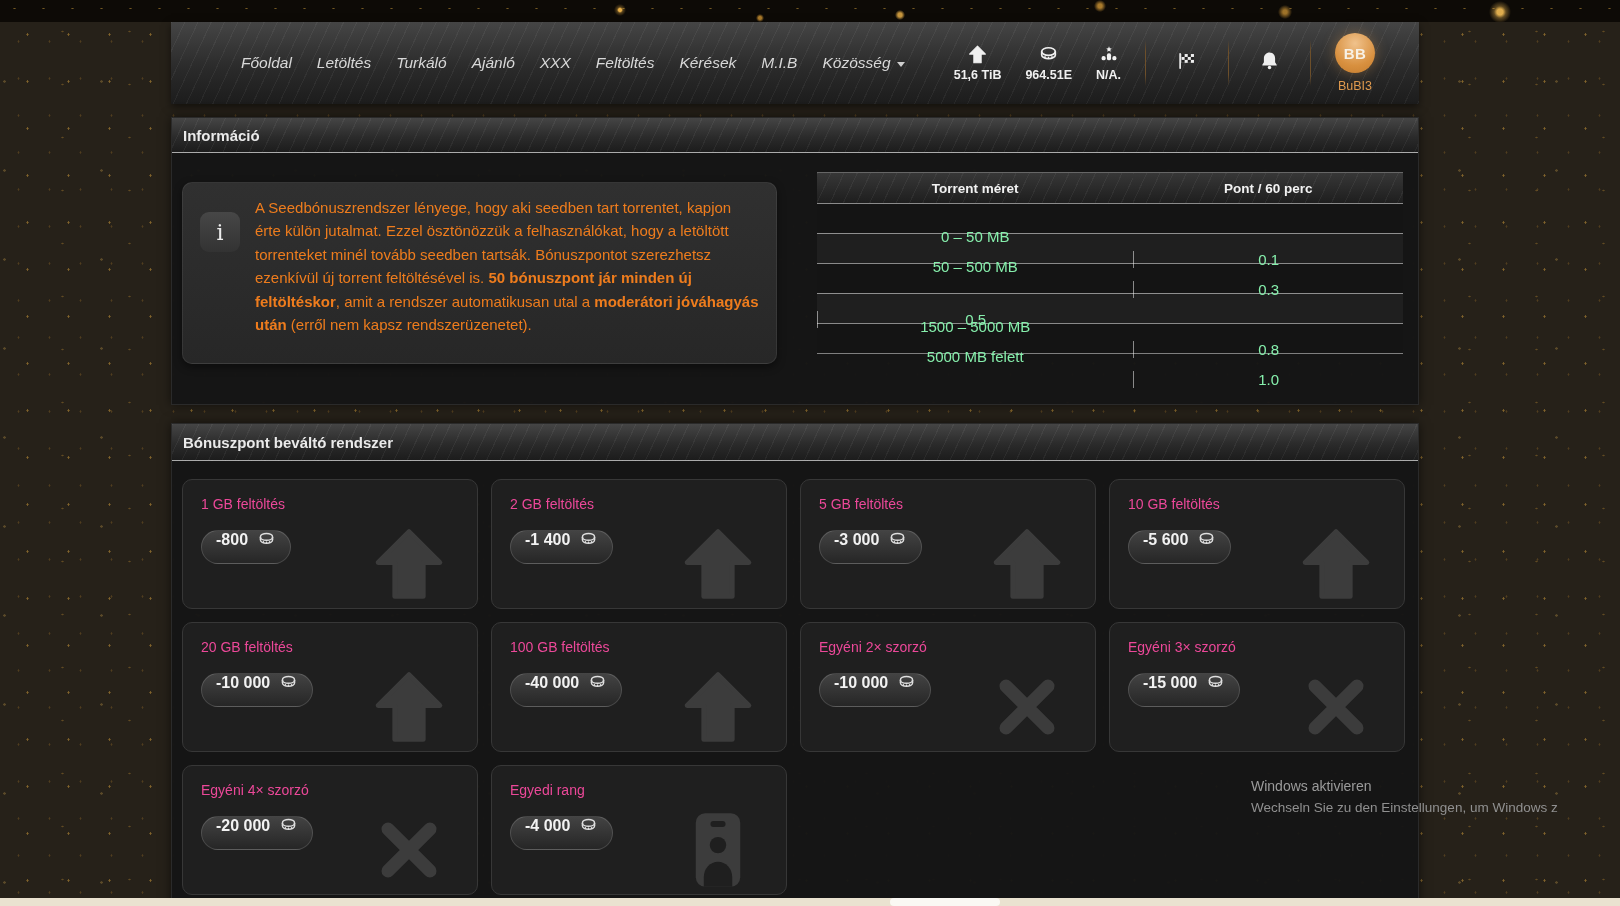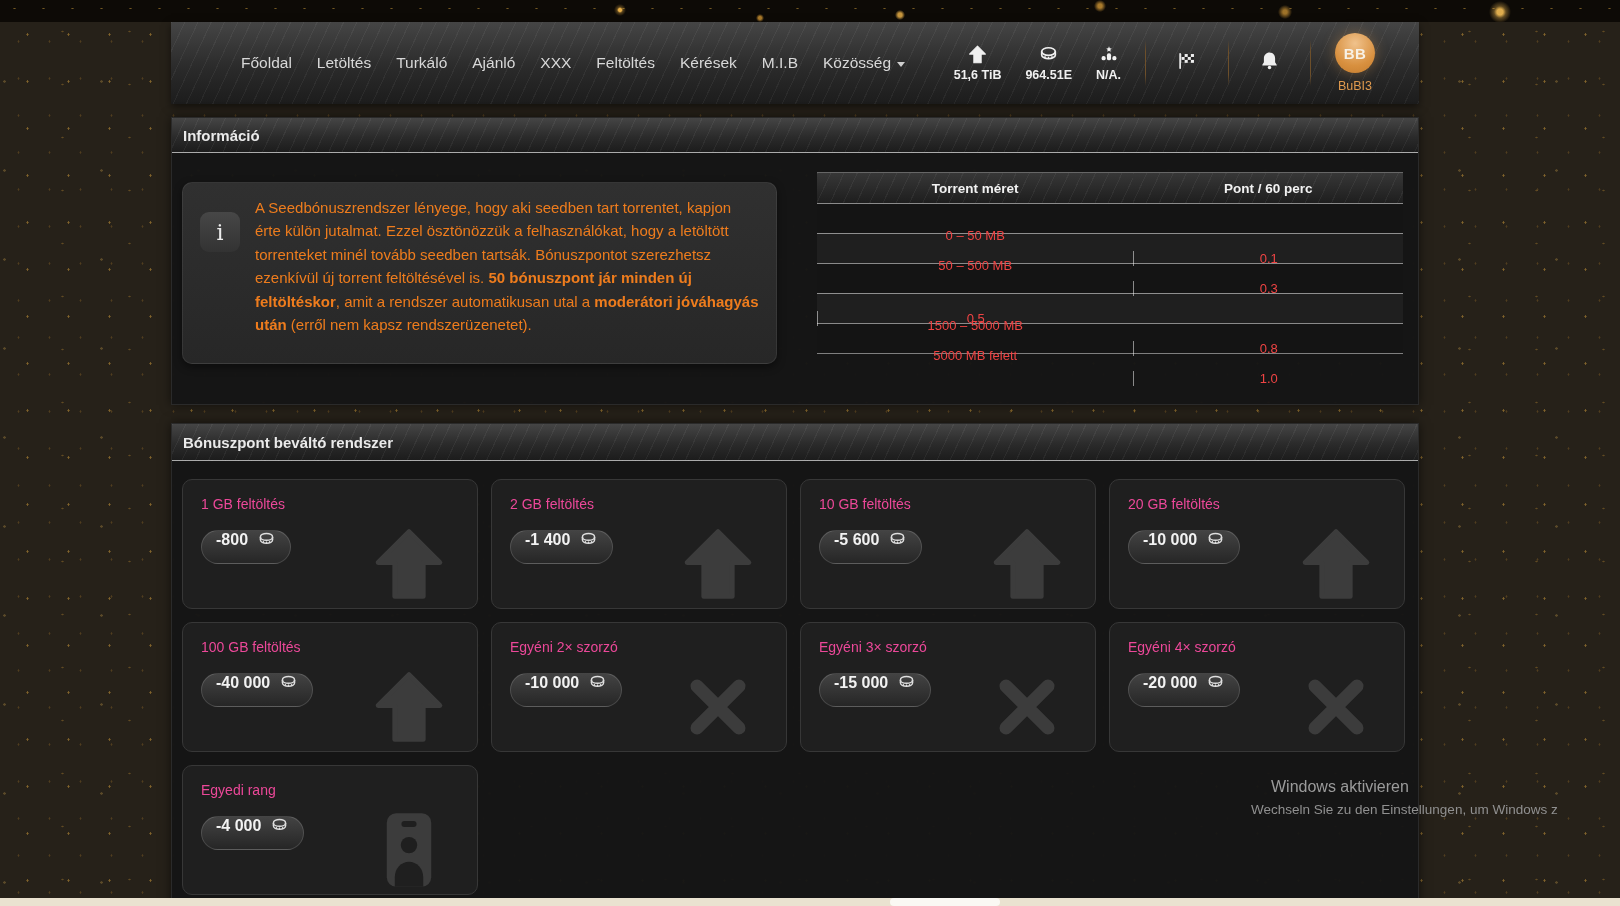--- a/index.html
+++ b/index.html
@@ -33,21 +33,21 @@
     background-image:
       repeating-linear-gradient(115deg, rgba(255,255,255,0.05) 0px, rgba(255,255,255,0.05) 1px, transparent 1px, transparent 12px),
       linear-gradient(180deg,#454545,#2b2b2b 55%,#1c1c1c);
   }
   
   .navbar{
     position:absolute;left:171px;top:22px;width:1248px;height:82px;
     display:flex;align-items:center;
     box-shadow:0 3px 8px rgba(0,0,0,0.5);
   }
-  .nav-menu{display:flex;align-items:center;gap:25px;margin-left:70px;}
+  .nav-menu{display:flex;align-items:center;gap:25px;margin-left:70px;font-style:italic;}
   .nav-item{color:#d8d8d8;font-size:15.5px;cursor:pointer;display:flex;align-items:center;gap:6px;white-space:nowrap;}
   .caret{width:0;height:0;border-left:4.5px solid transparent;border-right:4.5px solid transparent;border-top:5px solid #cfcfcf;display:inline-block;margin-top:2px;}
   .nav-right{margin-left:auto;display:flex;align-items:center;gap:24px;padding-right:44px;}
   .stat{display:flex;flex-direction:column;align-items:center;gap:4px;cursor:pointer;}
   .stat svg{display:block;}
   .stat-label{color:#f0f0f0;font-size:12.5px;font-weight:700;white-space:nowrap;}
   .vdivider{width:1px;height:46px;background:linear-gradient(180deg,transparent,#6d4f2a 25%,#6d4f2a 75%,transparent);}
   .icon-btn{display:flex;align-items:center;justify-content:center;cursor:pointer;padding:0 6px;}
   .avatar-block{display:flex;flex-direction:column;align-items:center;gap:6px;cursor:pointer;}
   .avatar{
@@ -99,21 +99,21 @@
   }
   .pt-row{display:grid;grid-template-columns:54% 46%;height:30px;}
   .pt-header .pt-cell{
     font-weight:700;font-size:13.5px;color:#f2f2f2;
     background-image:
       repeating-linear-gradient(115deg, rgba(255,255,255,0.05) 0px, rgba(255,255,255,0.05) 1px, transparent 1px, transparent 12px),
       linear-gradient(180deg,#373737,#1e1e1e);
   }
   .pt-cell{
     display:flex;align-items:center;justify-content:center;
-    color:#ef4444;font-size:13px;
+    color:#86efac;font-size:15px;
   }
   .pt-body .pt-row{border-top:1px solid rgba(255,255,255,0.5);}
   .pt-body .pt-cell:last-child{border-left:1px solid rgba(255,255,255,0.5);margin-top:47px;}
   .pt-body .pt-row:nth-child(odd){background:#141414;}
   .pt-body .pt-row:nth-child(even){background:#1f1f1f;}
   
   .cards{position:absolute;left:10px;top:55px;width:1228px;display:flex;flex-wrap:wrap;gap:13px;}
   .card{
     position:relative;width:296px;height:130px;
     background:#1f1f1f;border:1px solid #373737;border-radius:10px;
@@ -124,21 +124,21 @@
     position:absolute;left:18px;top:50px;height:34px;
     display:inline-flex;gap:9px;padding:0 14px;
     border-radius:17px;border:1px solid rgba(255,255,255,0.14);
     background:linear-gradient(180deg,#434343,#262626);
     color:#f2f2f2;font-size:16px;font-weight:600;white-space:nowrap;
   }
   .cost-badge svg{color:#dedede;}
   .card-big-icon{position:absolute;right:28px;top:44px;width:80px;height:80px;display:flex;align-items:center;justify-content:center;color:#3c3c3c;}
   
   .watermark{position:absolute;left:1251px;top:778px;color:#9b9b9b;}
-  .wm1{font-size:16px;font-weight:400;margin-left:20px;}
+  .wm1{font-size:14px;font-weight:400;}
   .wm2{font-size:13.5px;color:#909090;margin-top:6px;white-space:nowrap;}
   .hscrollbar{position:absolute;left:0;bottom:0;width:1620px;height:8px;background:#eae2d0;z-index:50;}
   .hscroll-thumb{position:absolute;left:890px;top:0;width:110px;height:8px;background:#faf8f3;border-radius:4px;}
 </style>
 </head>
 <body>
 
 <div class="stage">
 
   <div class="top-band"></div>
@@ -318,20 +318,36 @@
               <path d="M7.6 14 v3 M12 14.8 v3 M16.4 14 v3" stroke-width="1.5"></path>
             </svg>
         </div>
         <div class="card-big-icon">
           <svg width="74" height="78" viewBox="0 0 24 24" fill="currentColor">
               <path d="M12 1.5 L22 11.5 H16.6 V22.5 H7.4 V11.5 H2 Z" stroke="currentColor" stroke-width="1.6" stroke-linejoin="round"></path>
             </svg>
         </div>
       </div>
 
+      <div class="card">
+        <div class="card-title">5 GB feltöltés</div>
+        <div class="cost-badge">
+          <span>-3 000</span>
+          <svg width="19" height="17" viewBox="0 0 24 24" fill="none" stroke="currentColor">
+              <ellipse cx="12" cy="8.3" rx="8.6" ry="4.8" stroke-width="2.1"></ellipse>
+              <path d="M3.4 8.3 v4.2 c0 2.65 3.85 4.8 8.6 4.8 s8.6 -2.15 8.6 -4.8 v-4.2" stroke-width="2.1"></path>
+              <path d="M7.6 14 v3 M12 14.8 v3 M16.4 14 v3" stroke-width="1.5"></path>
+            </svg>
+        </div>
+        <div class="card-big-icon">
+          <svg width="74" height="78" viewBox="0 0 24 24" fill="currentColor">
+              <path d="M12 1.5 L22 11.5 H16.6 V22.5 H7.4 V11.5 H2 Z" stroke="currentColor" stroke-width="1.6" stroke-linejoin="round"></path>
+            </svg>
+        </div>
+      </div>
 
       <div class="card">
         <div class="card-title">10 GB feltöltés</div>
         <div class="cost-badge">
           <span>-5 600</span>
           <svg width="19" height="17" viewBox="0 0 24 24" fill="none" stroke="currentColor">
               <ellipse cx="12" cy="8.3" rx="8.6" ry="4.8" stroke-width="2.1"></ellipse>
               <path d="M3.4 8.3 v4.2 c0 2.65 3.85 4.8 8.6 4.8 s8.6 -2.15 8.6 -4.8 v-4.2" stroke-width="2.1"></path>
               <path d="M7.6 14 v3 M12 14.8 v3 M16.4 14 v3" stroke-width="1.5"></path>
             </svg>

